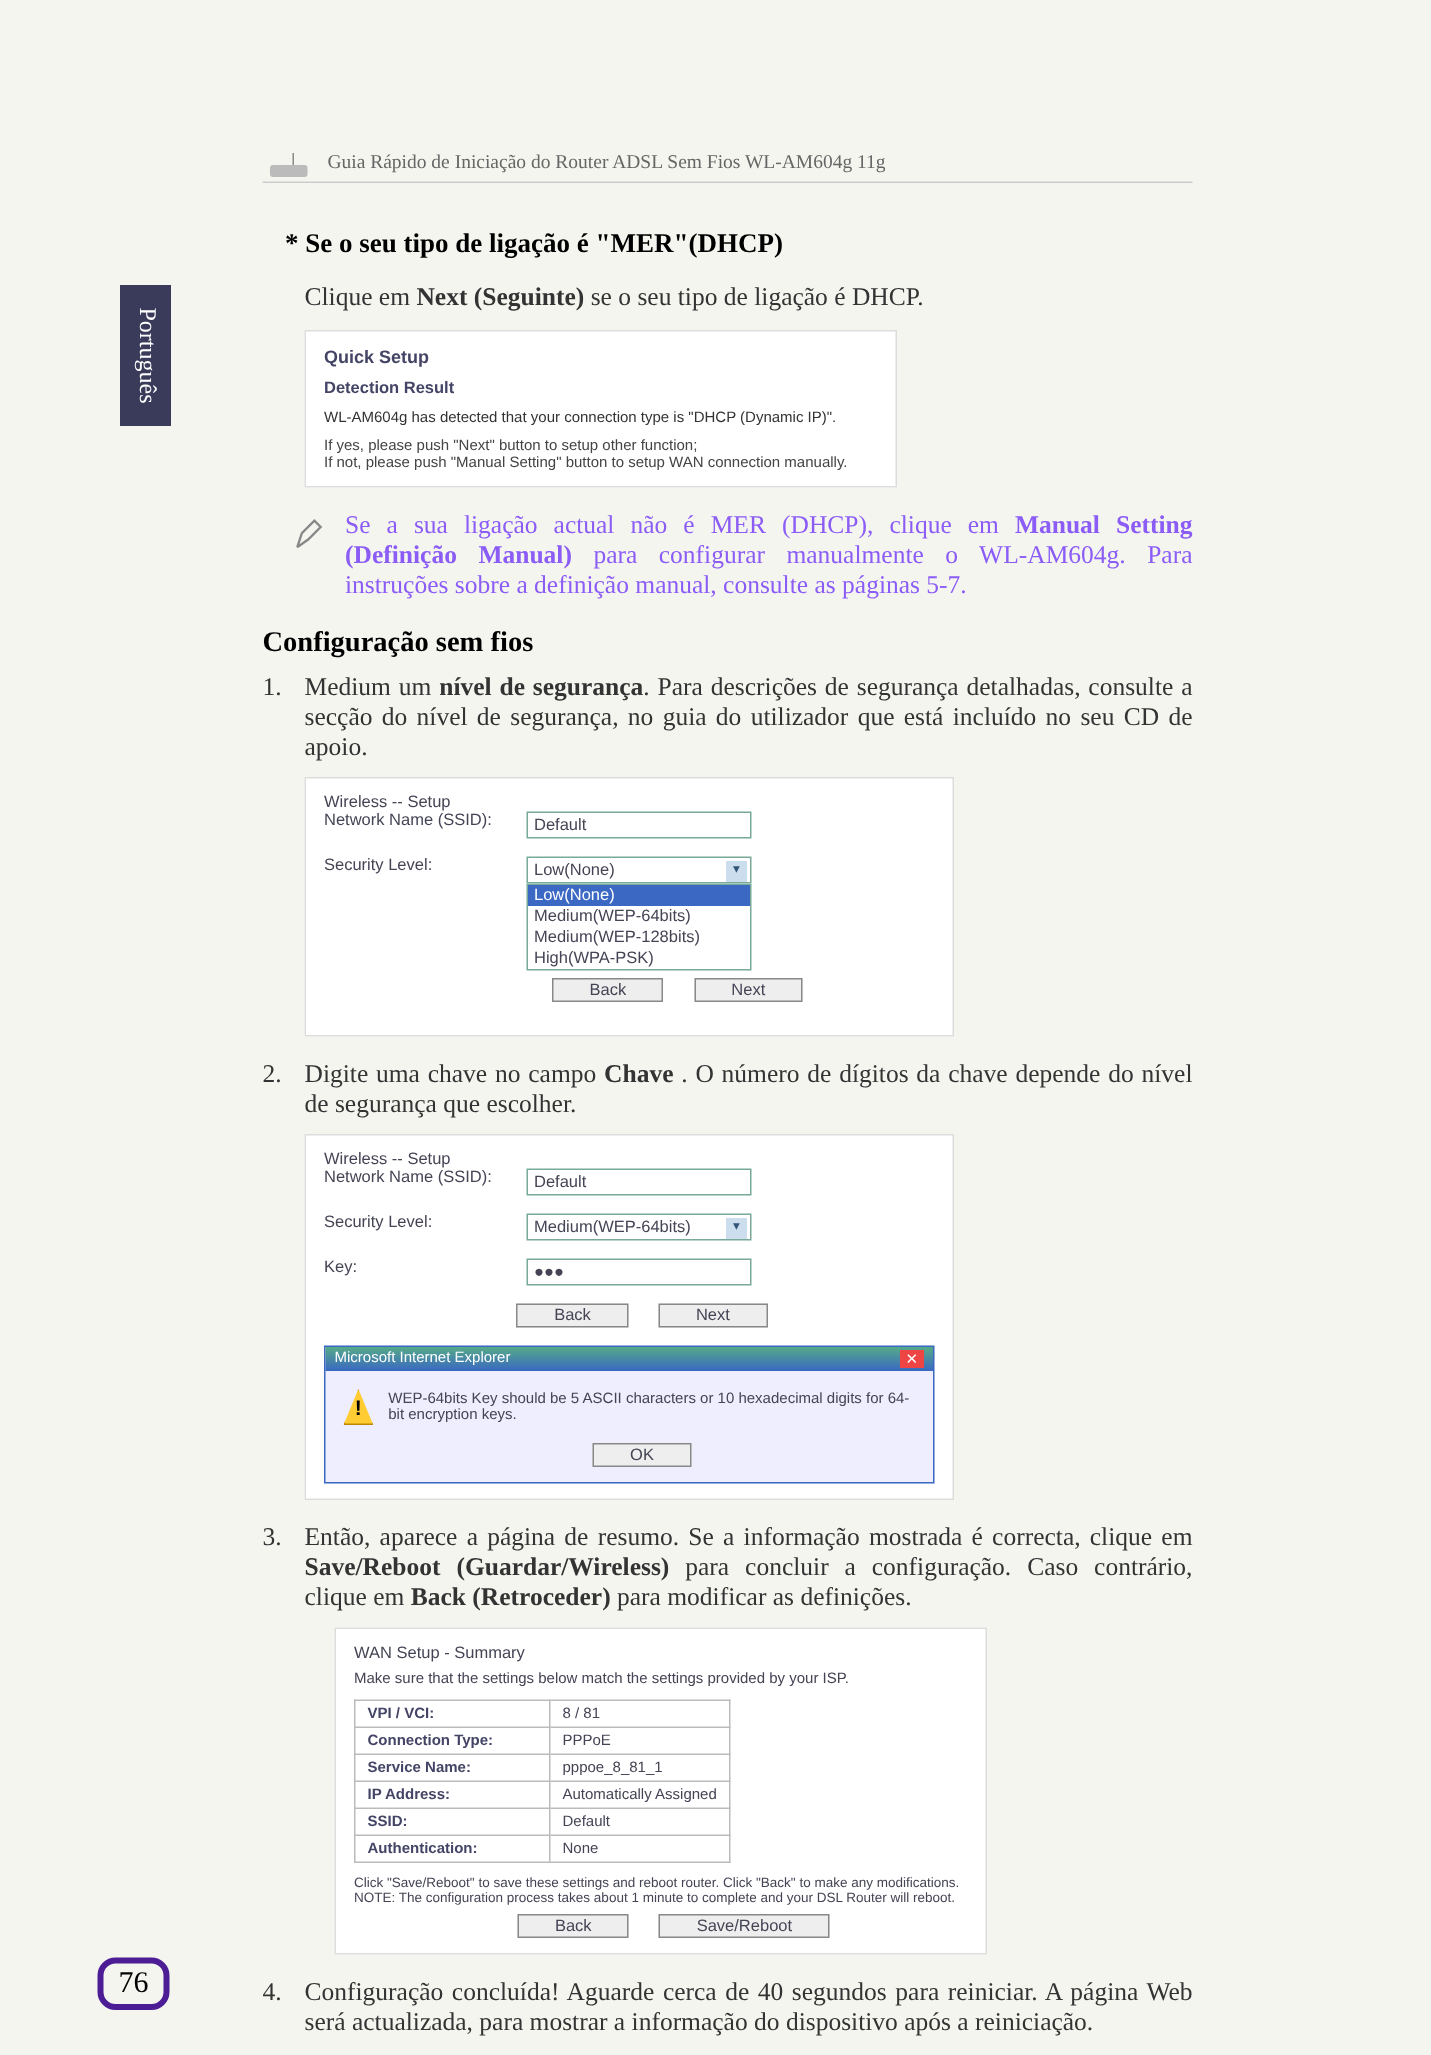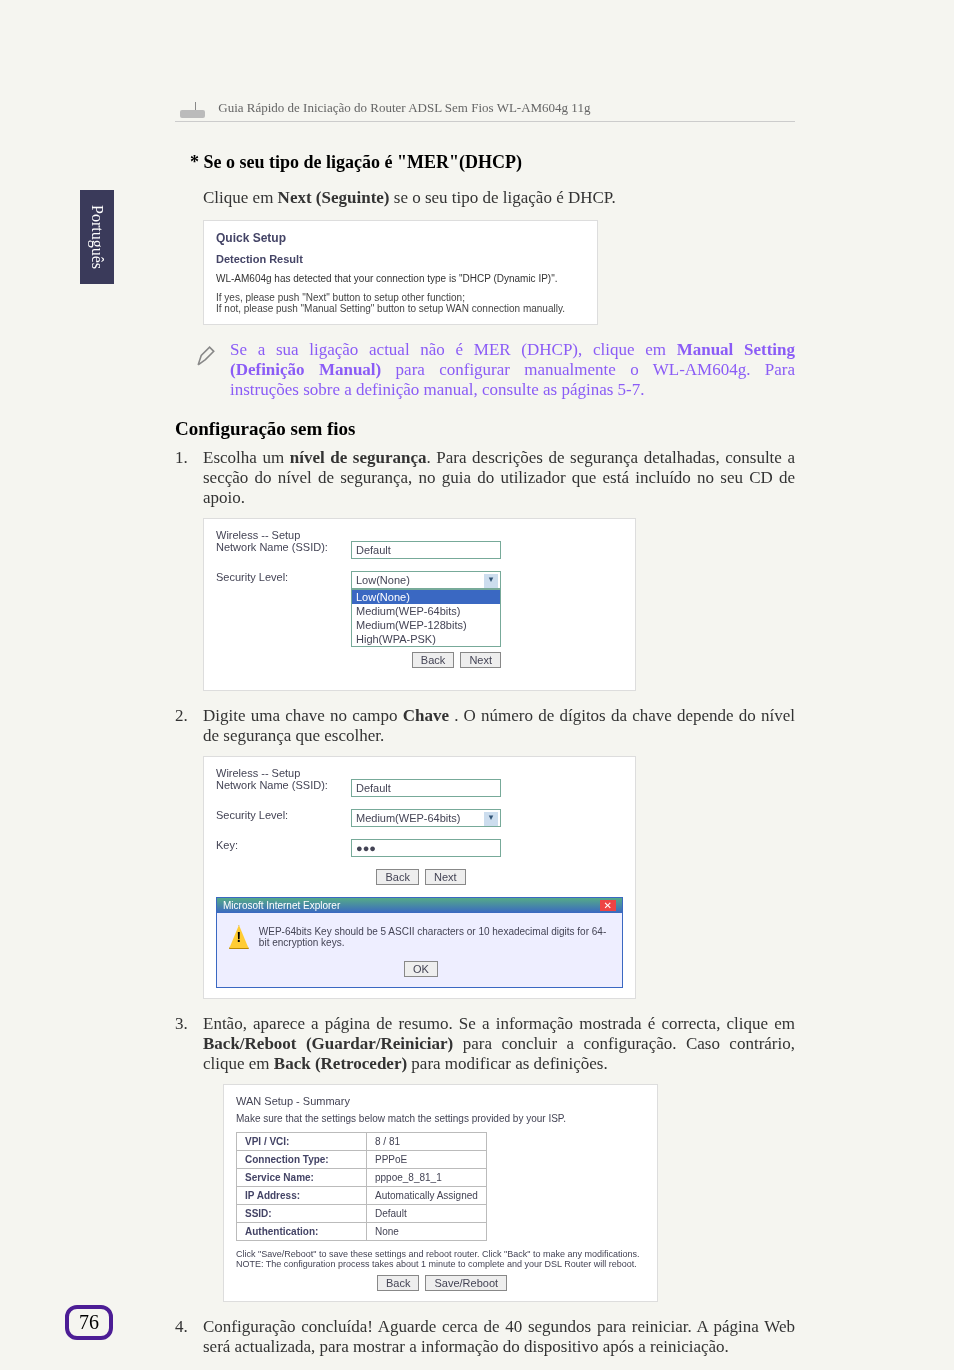--- a/index.html
+++ b/index.html
@@ -29,21 +29,21 @@
     .wireless-box { border: 1px solid #ddd; background: #fff; margin-left: 28px; margin-bottom: 15px; padding: 10px 12px; font-family: Arial, sans-serif; font-size: 11px; color: #445; width: 433px; }
     .field-row { display: flex; margin-bottom: 12px; align-items: flex-start; }
     .field-row .label { width: 135px; }
     .field-row .input { border: 1px solid #7a9; padding: 2px 4px; width: 150px; font-size: 11px; background: #fff; display: inline-block; }
     .dropdown { border: 1px solid #7a9; padding: 2px 4px; width: 150px; font-size: 11px; background: #fff; position: relative; display: inline-block; }
     .dropdown .arrow { position: absolute; right: 2px; top: 2px; width: 14px; height: 14px; background: #cde; font-size: 9px; text-align: center; color: #357; }
     .dropdown-list { border: 1px solid #7a9; background: #fff; width: 150px; font-size: 11px; }
     .dropdown-list .opt { padding: 1px 4px; }
     .dropdown-list .opt.selected { background: #3a68c2; color: #fff; }
     .btn-row { text-align: right; margin-top: 5px; }
-    .btn { border: 1px solid #888; background: #eee; padding: 1px 8px; font-size: 11px; display: inline-block; margin-left: 3px; }
+    .btn { border: 1px solid #888; background: #eee; padding: 1px 24px; font-size: 11px; display: inline-block; margin-left: 17px; }
     .dialog { border: 1px solid #3a68c2; background: #eef; margin-top: 12px; font-size: 10px; }
     .dialog-title { background: linear-gradient(#5a8, #3a68c2); color: #fff; padding: 2px 6px; font-size: 10px; display: flex; justify-content: space-between; }
     .dialog-close { background: #e44; color: #fff; padding: 0 4px; font-size: 10px; }
     .dialog-body { padding: 12px; display: flex; align-items: center; gap: 10px; }
     .warn-icon { width: 24px; height: 24px; background: #fc3; border: 1px solid #b80; display: flex; align-items: center; justify-content: center; font-weight: bold; font-size: 14px; color: #000; clip-path: polygon(50% 0, 100% 100%, 0 100%); }
     .dialog-btn-row { text-align: center; padding-bottom: 10px; }
     .summary-box { border: 1px solid #ddd; background: #fff; margin-left: 48px; margin-bottom: 15px; padding: 10px 12px; font-family: Arial, sans-serif; font-size: 11px; color: #445; width: 435px; }
     .summary-table { border-collapse: collapse; margin: 8px 0; }
     .summary-table td { border: 1px solid #bbb; padding: 3px 8px; font-size: 10px; }
     .summary-table td:first-child { font-weight: bold; color: #446; width: 130px; }
@@ -81,21 +81,21 @@
         </svg>
     </span>
     <span>Se a sua ligação actual não é MER (DHCP), clique em </span><span class="bold">Manual Setting (Definição Manual)</span><span> para configurar manualmente o WL-AM604g. Para instruções sobre a definição manual, consulte as páginas 5-7.</span>
   </div>
 
   <div class="section-header">Configuração sem fios</div>
 
   <div class="numbered">
     <span class="num">1.</span>
     <span class="txt">
-      <span>Escolha um </span><span class="bold">nível de segurança</span><span>. Para descrições de segurança detalhadas, consulte a secção do nível de segurança, no guia do utilizador que está incluído no seu CD de apoio.</span>
+      <span>Medium um </span><span class="bold">nível de segurança</span><span>. Para descrições de segurança detalhadas, consulte a secção do nível de segurança, no guia do utilizador que está incluído no seu CD de apoio.</span>
     </span>
   </div>
 
   <div class="wireless-box">
     <div class="title">Wireless -- Setup</div>
     <div class="field-row">
       <span class="label">Network Name (SSID):</span>
       <span class="input">Default</span>
     </div>
     <div class="field-row">
@@ -158,21 +158,21 @@
       </div>
       <div class="dialog-btn-row">
         <span class="btn">OK</span>
       </div>
     </div>
   </div>
 
   <div class="numbered">
     <span class="num">3.</span>
     <span class="txt">
-      <span>Então, aparece a página de resumo. Se a informação mostrada é correcta, clique em </span><span class="bold">Back/Reboot (Guardar/Reiniciar)</span><span> para concluir a configuração. Caso contrário, clique em </span><span class="bold">Back (Retroceder)</span><span> para modificar as definições.</span>
+      <span>Então, aparece a página de resumo. Se a informação mostrada é correcta, clique em </span><span class="bold">Save/Reboot (Guardar/Wireless)</span><span> para concluir a configuração. Caso contrário, clique em </span><span class="bold">Back (Retroceder)</span><span> para modificar as definições.</span>
     </span>
   </div>
 
   <div class="summary-box">
     <div class="title">WAN Setup - Summary</div>
     <div style="font-size:10px;margin:6px 0;">Make sure that the settings below match the settings provided by your ISP.</div>
     <table class="summary-table">
       <tbody>
           <tr>
             <td>VPI / VCI:</td>

